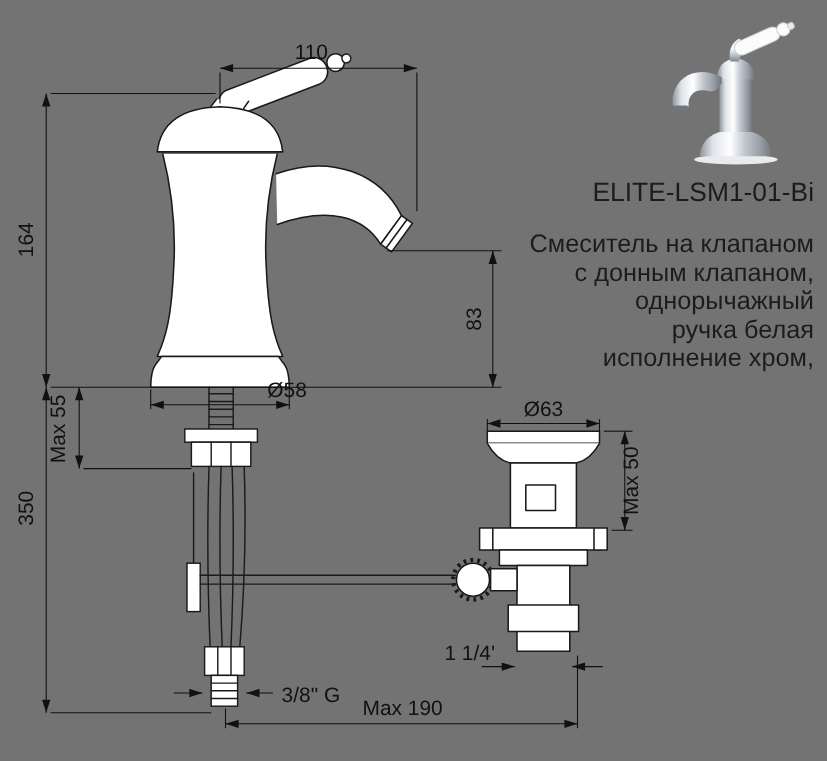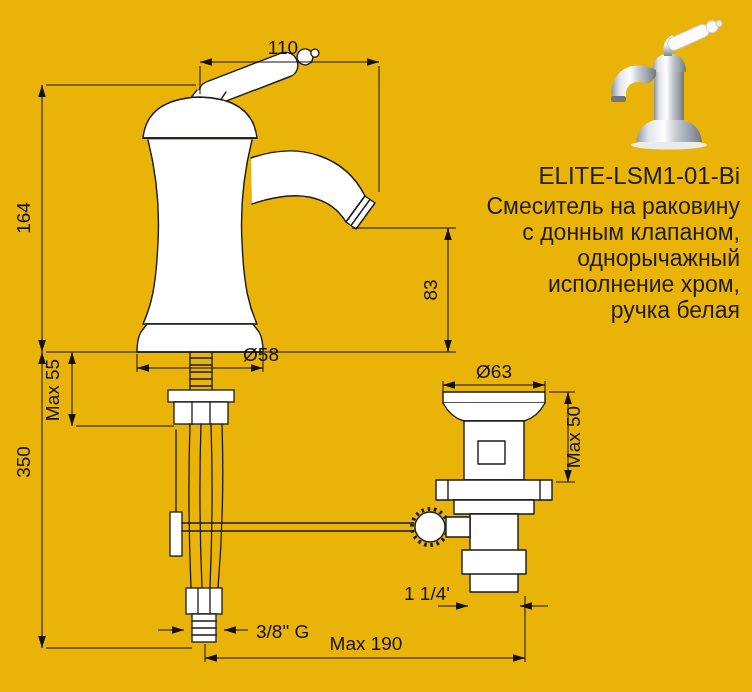--- a/index.html
+++ b/index.html
@@ -3,42 +3,42 @@
 <meta charset="utf-8">
 <title>Technical drawing</title>
 <style>
   * { margin: 0; padding: 0; box-sizing: border-box; }
   html, body { background: #ffffff; }
   body { font-family: "Liberation Sans", sans-serif; }
   .canvas {
     position: relative;
     width: 752px;
     height: 692px;
-    background: #eab308;
+    background: #737373;
     overflow: hidden;
   }
   .canvas > svg { position: absolute; left: 0; top: 0; }
   svg text {
     font-family: "Liberation Sans", sans-serif;
     font-size: 19px;
     fill: #111111;
   }
   .product-info {
     position: absolute;
     top: 163px;
     right: 12px;
     text-align: right;
     color: #1c1c1c;
     font-size: 23px;
     line-height: 26px;
     white-space: nowrap;
   }
   .product-info .code {
     font-size: 24px;
-    margin-bottom: 4px;
+    margin-bottom: 19px;
   }
 </style>
 </head>
 <body>
 
 <div class="canvas">
 
   <svg width="752" height="692" viewBox="0 0 752 692">
     <defs>
       <marker id="arr" viewBox="0 0 12 8" refX="11.5" refY="4" markerWidth="13" markerHeight="9" markerUnits="userSpaceOnUse" orient="auto-start-reverse">
@@ -213,20 +213,20 @@
       <g transform="rotate(-24 92 30)">
         <rect x="68" y="24" width="44" height="13" rx="6.5" fill="#fbfbfb" stroke="#c9cdd1" stroke-width="0.9"></rect>
         <circle cx="116" cy="30.5" r="6" fill="#fbfbfb" stroke="#c9cdd1" stroke-width="0.9"></circle>
         <circle cx="123.5" cy="30.5" r="3" fill="#e9ebed" stroke="#c9cdd1" stroke-width="0.9"></circle>
       </g>
     </g>
   </svg>
 
   <div class="product-info">
     <div class="code">ELITE-LSM1-01-Bi</div>
-    <div>Смеситель на раковину</div>
+    <div>Смеситель на клапаном</div>
     <div>с донным клапаном,</div>
     <div>однорычажный</div>
+    <div>ручка белая</div>
     <div>исполнение хром,</div>
-    <div>ручка белая</div>
   </div>
 
 </div>
 
 </body></html>

